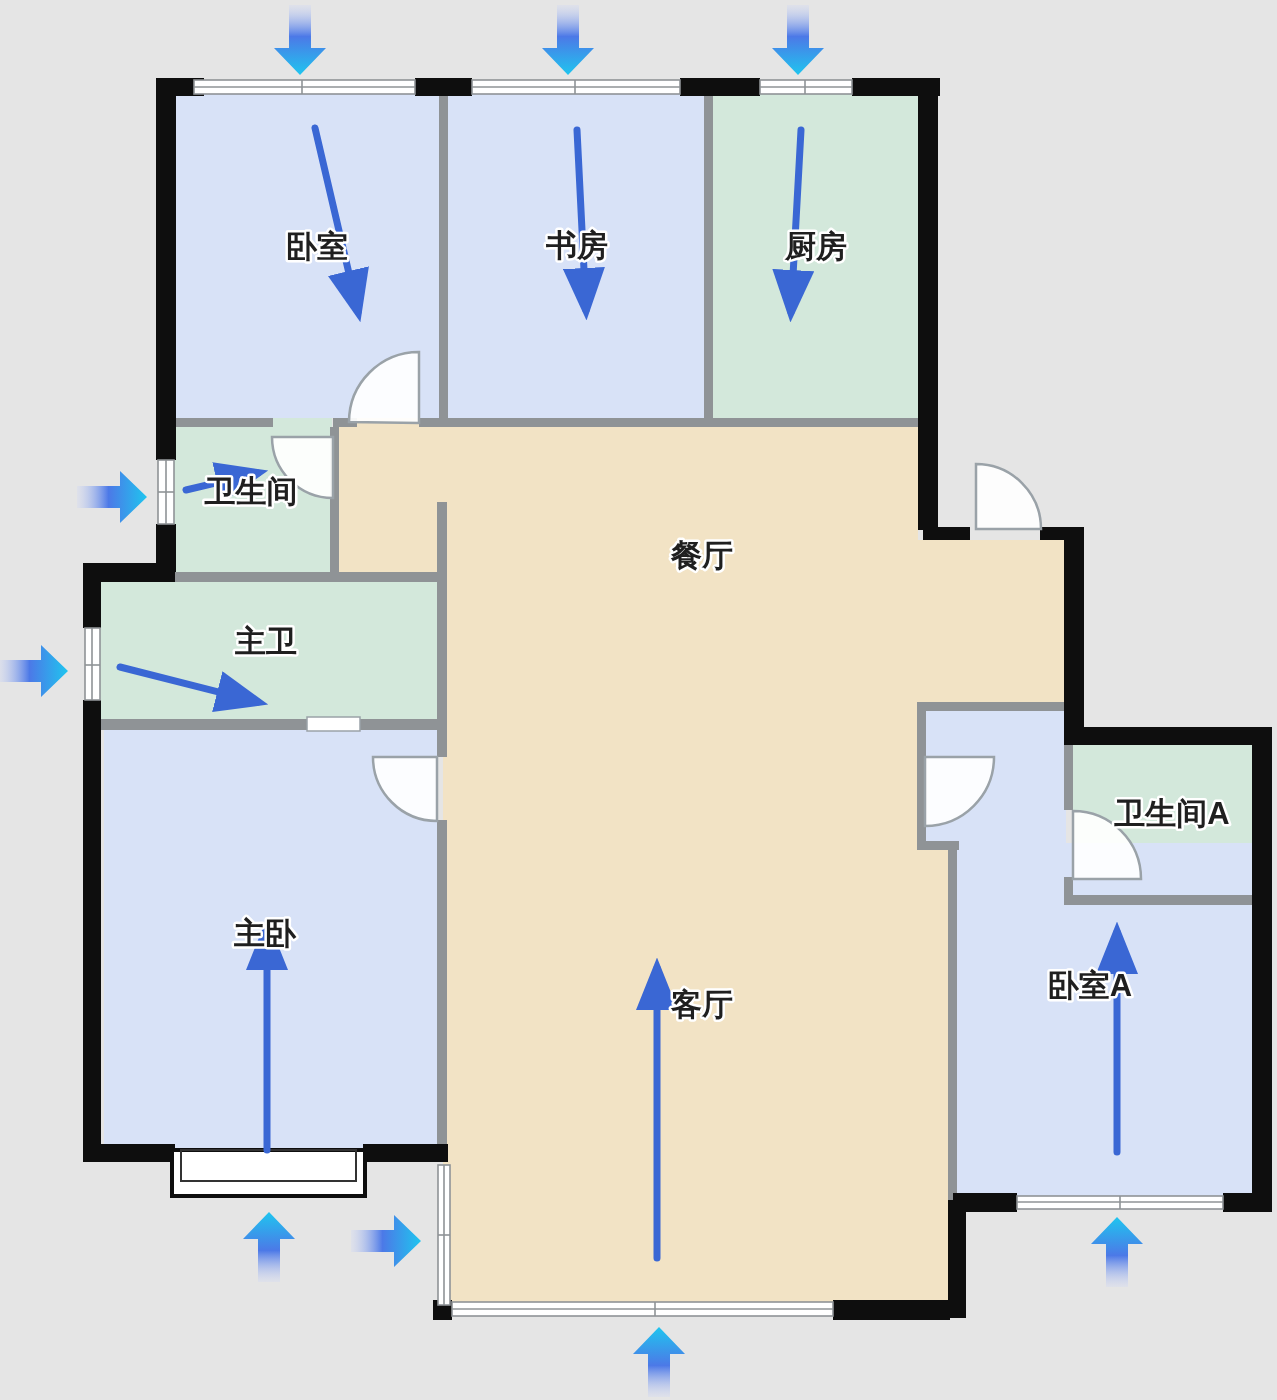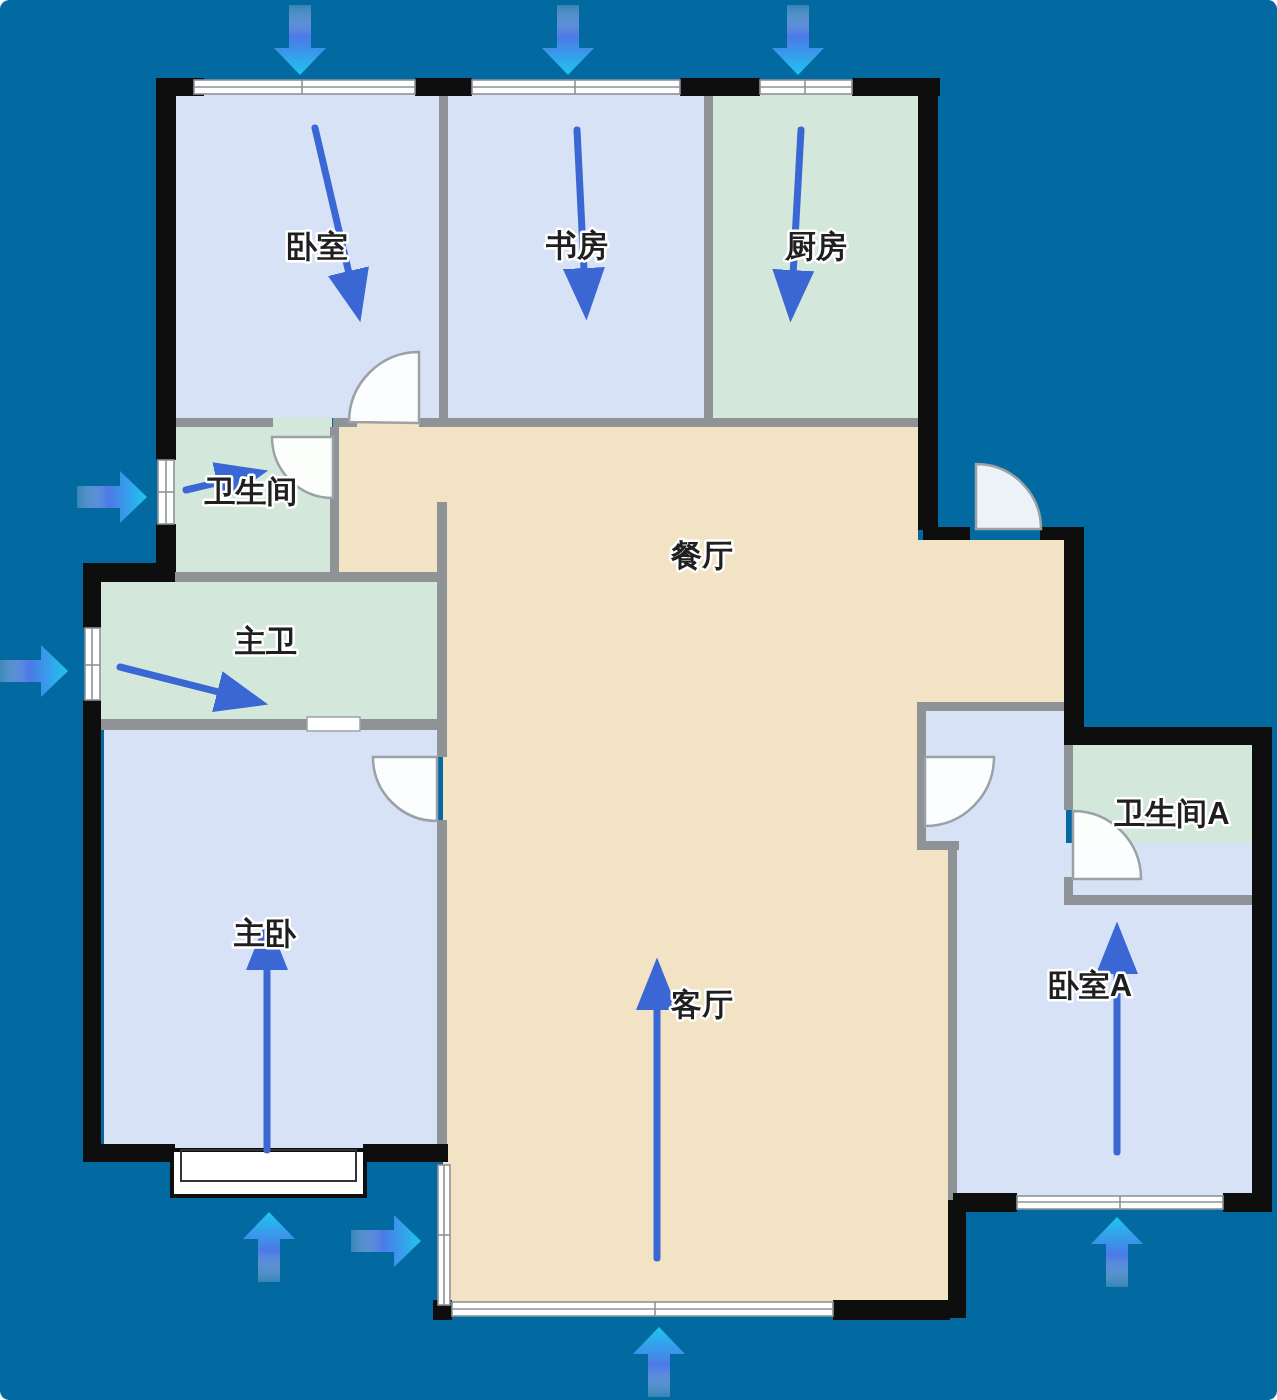--- a/index.html
+++ b/index.html
@@ -1,17 +1,17 @@
 <!DOCTYPE html>
 <html><head>
 <meta charset="utf-8">
 <style>
   html,body{margin:0;padding:0;background:#ffffff;}
-  .stage{position:relative;width:1277px;height:1400px;background:#0369a1;overflow:hidden;
-         font-family:"Liberation Sans", sans-serif;border-radius:9px;}
+  .stage{position:relative;width:1277px;height:1400px;background:#e5e5e5;overflow:hidden;
+         font-family:"Liberation Sans", sans-serif;}
   .stage svg{position:absolute;left:0;top:0;}
   .room-label{font-family:"Liberation Sans", sans-serif;font-size:31px;font-weight:bold;
               text-anchor:middle;paint-order:stroke;stroke:#ffffff;stroke-width:5px;stroke-linejoin:round;}
   .win{fill:#ffffff;}
   .door{fill:#ffffff;fill-opacity:0.92;}
 </style>
 </head>
 <body>
 
 <div class="stage">

